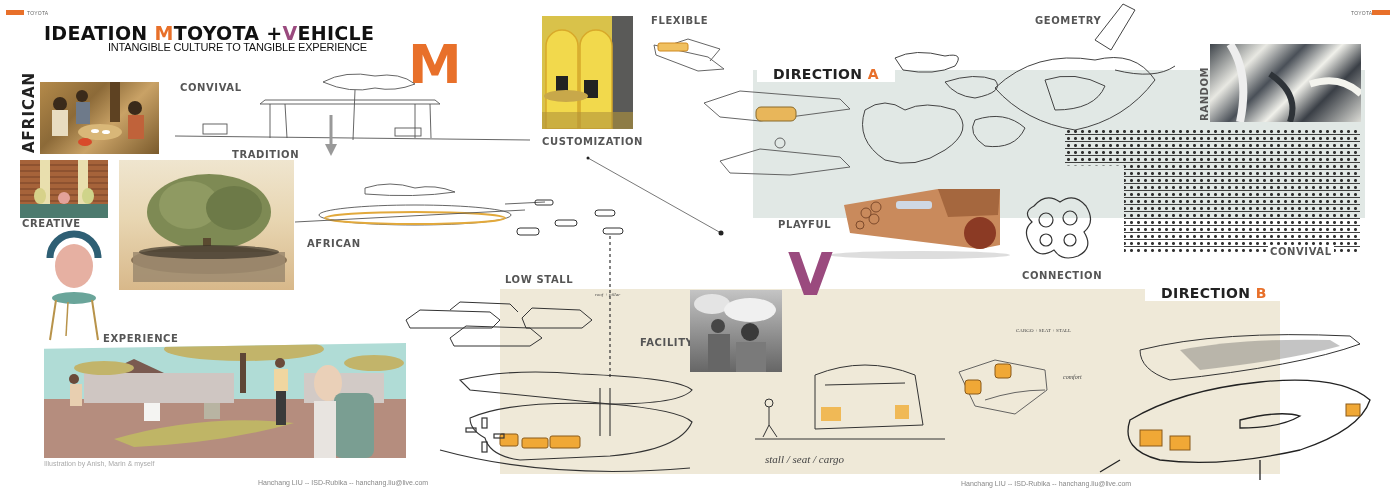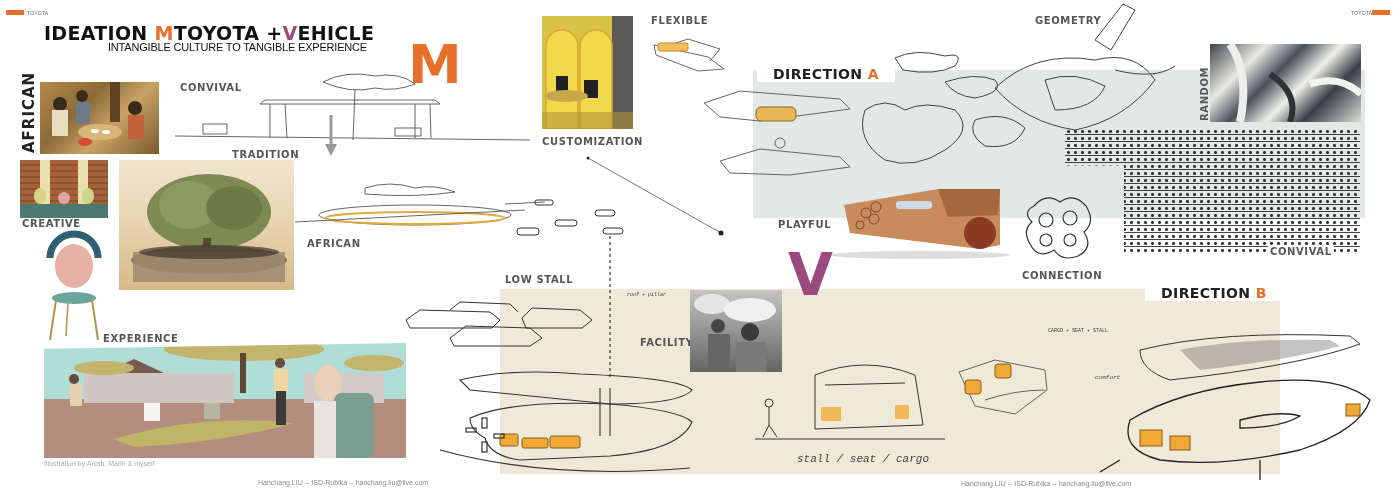--- a/index.html
+++ b/index.html
@@ -11,21 +11,21 @@
   .title { position: absolute; left: 44px; top: 22px; font-family: "DejaVu Sans", sans-serif; font-weight: bold; font-size: 19px; color: #111; letter-spacing: 0.3px; white-space: nowrap; }
   .subtitle { position: absolute; left: 108px; top: 41px; font-family: "Liberation Sans", sans-serif; font-size: 11px; color: #111; white-space: nowrap; letter-spacing: -0.2px; }
   .vertical-label { position: absolute; font-family: "DejaVu Sans", sans-serif; font-weight: bold; transform: rotate(-90deg); transform-origin: left top; white-space: nowrap; }
   .panel-a { position: absolute; left: 753px; top: 70px; width: 612px; height: 148px; background: #e1e8e5; }
   .panel-b { position: absolute; left: 500px; top: 289px; width: 780px; height: 185px; background: #efe9d8; }
   .dir-title { position: absolute; font-family: "DejaVu Sans", sans-serif; font-weight: bold; font-size: 14px; color: #222; background: #fff; padding: 0 16px; letter-spacing: 0.4px; white-space: nowrap; }
   .big-letter { position: absolute; font-family: "DejaVu Sans", sans-serif; font-weight: bold; }
   .photo { position: absolute; overflow: hidden; }
   .footer { position: absolute; font-size: 7px; color: #888; white-space: nowrap; font-family: "Liberation Sans", sans-serif; }
   .credit { position: absolute; font-size: 7px; color: #aaa; white-space: nowrap; font-family: "Liberation Sans", sans-serif; }
-  .handnote { position: absolute; font-family: Liberation Mono, monospace; font-style: italic; color: #444; white-space: nowrap; margin-left: 32px; }
+  .handnote { position: absolute; font-family: Liberation Serif, serif; font-style: italic; color: #444; white-space: nowrap; }
   svg { position: absolute; overflow: visible; }
 </style>
 </head>
 <body>
 
 <div class="brand-bar" style="left:6px;top:10px;background:#e8702a;"></div>
 <div class="brand-text" style="left:27px;top:10px;">TOYOTA</div>
 <div class="brand-text" style="left:1351px;top:10px;">TOYOTA</div>
 <div class="brand-bar" style="left:1372px;top:10px;background:#e8702a;"></div>
 

